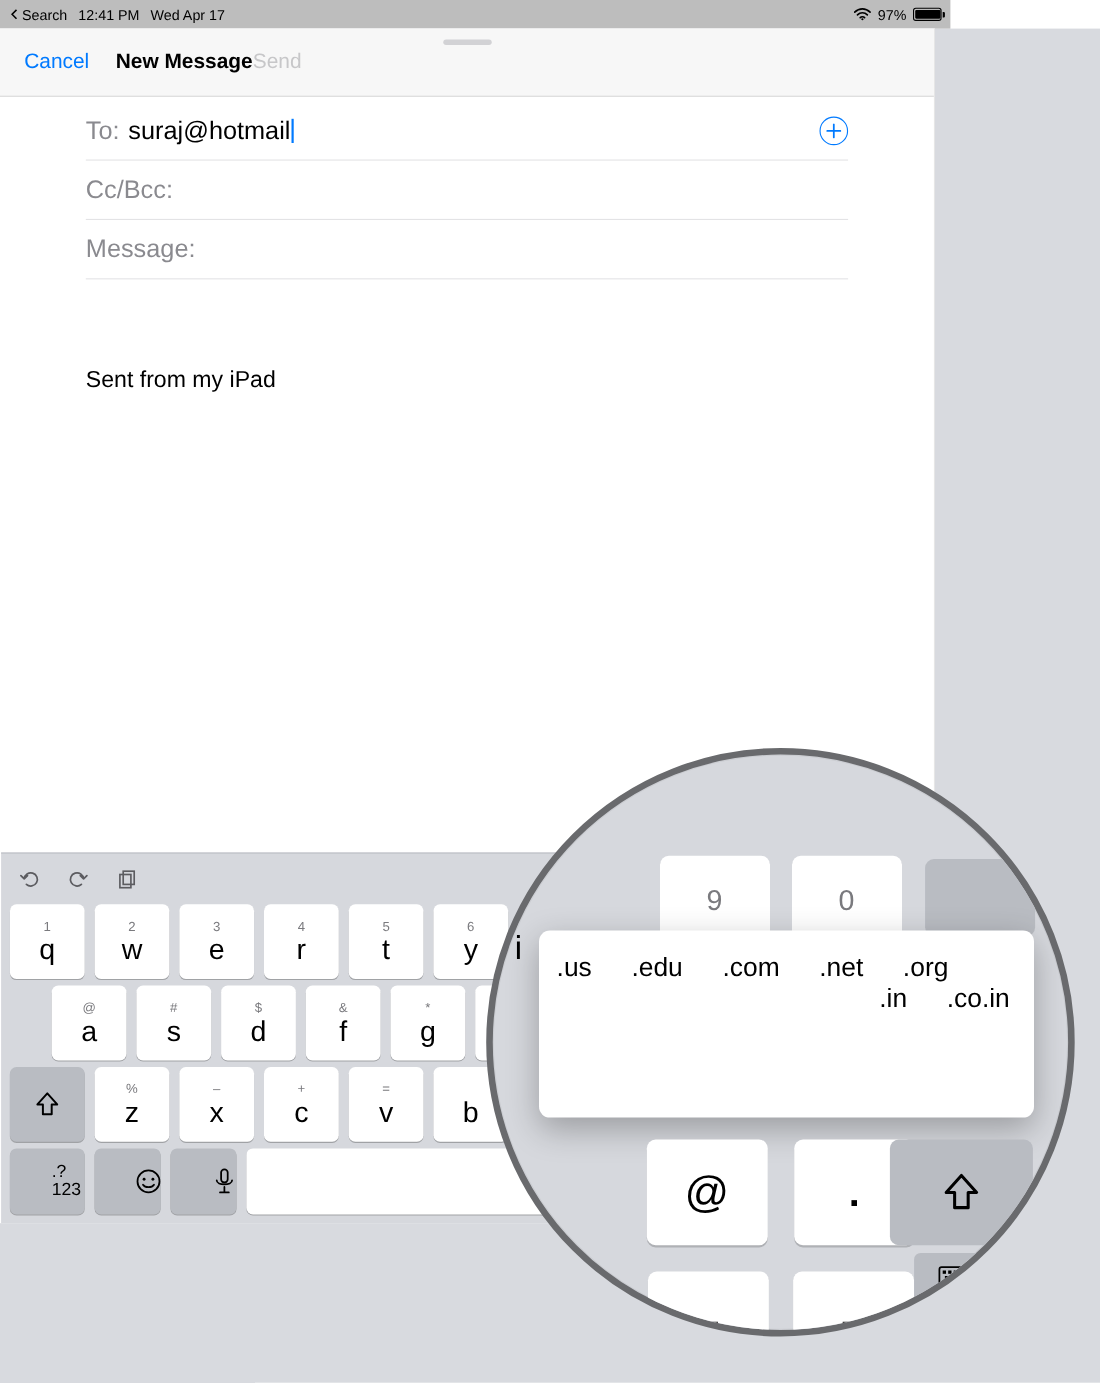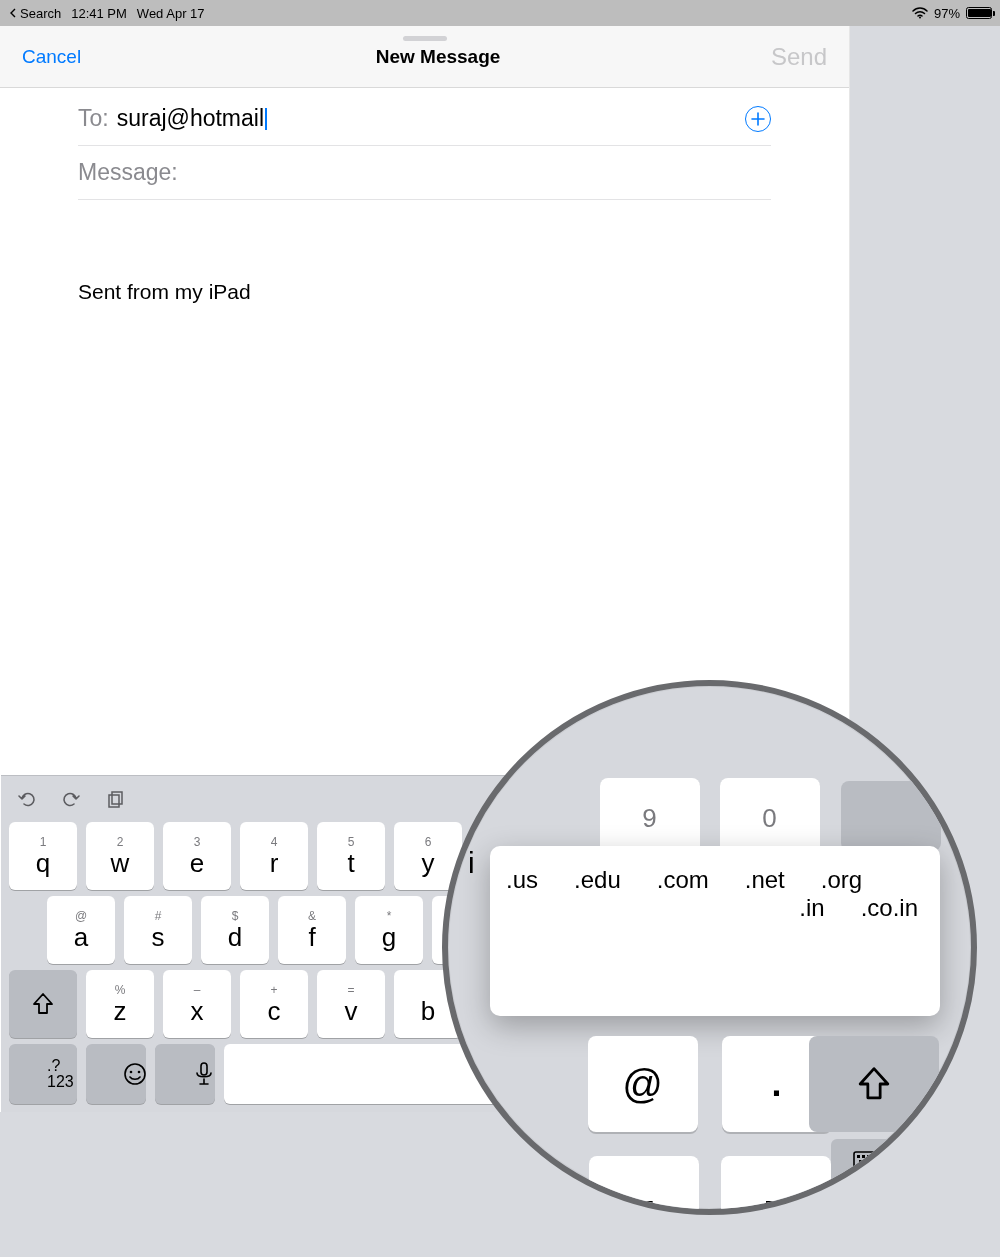--- a/index.html
+++ b/index.html
@@ -1,40 +1,40 @@
 <!DOCTYPE html>
 <html><head>
 <meta charset="utf-8">
 <style>
   * { box-sizing: border-box; margin: 0; padding: 0; font-family: -apple-system, "Helvetica Neue", Helvetica, Arial, sans-serif; }
   html, body { width: 1000px; height: 1257px; background: #fff; overflow: hidden; }
 
   
   .statusbar {
-    height: 26px; width: 1000px;
+    height: 26px; width: 864px;
     background: #bdbdbd;
     display: flex; align-items: center;
     padding: 0 8px; font-size: 13px; color: #000;
     position: relative;
   }
   .statusbar .back { display:flex; align-items:center; gap:2px; font-weight:500;}
   .statusbar .back svg { width:10px; height:10px;}
   .statusbar .sep { margin-left: 10px; }
   .statusbar .right { position:absolute; right:8px; display:flex; align-items:center; gap:6px;text-align:right;}
   .battery { width:26px; height:12px; border:1.5px solid #000; border-radius:2.5px; position:relative; display:inline-block;}
   .battery::after { content:""; position:absolute; right:-4px; top:3px; width:2.5px; height:5px; background:#000; border-radius:0 1px 1px 0;}
   .battery .fill{ position:absolute; left:1px; top:1px; bottom:1px; width:94%; background:#000; border-radius:1px;}
 
   
   .sheet { position:relative; width: 850px; margin-left: 0; background:#fff; height: 1086px; border-right: 1px solid #e6e6e6; }
-  .sheet-header { height: 62px; background:#f7f7f7; border-bottom:1px solid #d9d9d9; display:flex; align-items:center; justify-content:space-between; padding: 0 22px; position:relative;}
+  .sheet-header { height: 62px; background:#f7f7f7; border-bottom:1px solid #d9d9d9; display:flex; align-items:center; justify-content:flex-start; padding: 0 22px; position:relative;}
   .sheet-header::before { content:""; position:absolute; top:10px; left:50%; transform:translateX(-50%); width:44px; height:5px; background:#d2d2d5; border-radius:3px;}
   .cancel { color:#007aff; font-size:19px; }
   .title  { color:#000; font-size:19px; font-weight:600;padding-left:24px; }
-  .send   { color:#c7c7c9; font-size:24px; }
+  .send   { color:#c7c7c9; font-size:19px; }
 
   .fields { padding: 4px 78px 0 78px; }
   .field-row { display:flex; align-items:center; height:54px; border-bottom:1px solid #e3e3e5; font-size:23px; position:relative;}
   .field-row .label { color:#8a8a8f; margin-right:8px; }
   .field-row .value { color:#000; }
   .cursor { display:inline-block; width:2px; height:22px; background:#007aff; margin-left:1px; vertical-align:-3px;}
   .add-contact { position:absolute; right:0; top:50%; transform:translateY(-50%); width:26px; height:26px; border:1.8px solid #007aff; border-radius:50%; display:flex; align-items:center; justify-content:center; color:#007aff;}
   .add-contact svg { width:14px; height:14px; }
 
   .body-area { padding: 80px 78px 0 78px; font-size:21px; color:#000; }
@@ -117,20 +117,23 @@
       <span class="label">To:</span>
       <span class="value">suraj@hotmail</span>
           <span class="cursor"></span>
       <span class="add-contact">
         <svg viewBox="0 0 14 14">
               <path d="M7 1 V13 M1 7 H13" stroke="#007aff" stroke-width="1.6" stroke-linecap="round"></path>
             </svg>
       </span>
     </div>
     <div class="field-row">
+      <span class="label">Cc/Bcc:</span>
+    </div>
+    <div class="field-row">
       <span class="label">Message:</span>
     </div>
   </div>
 
   <div class="body-area">
     <span>Sent from my iPad</span>
   </div>
 
   <div class="keyboard" style="position:absolute; bottom:0;">
     <div class="kb-toolbar">

